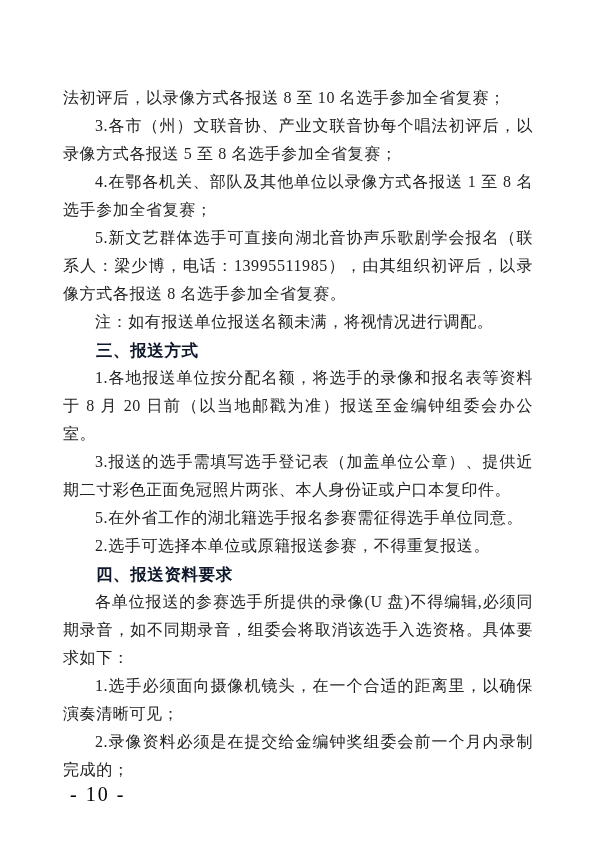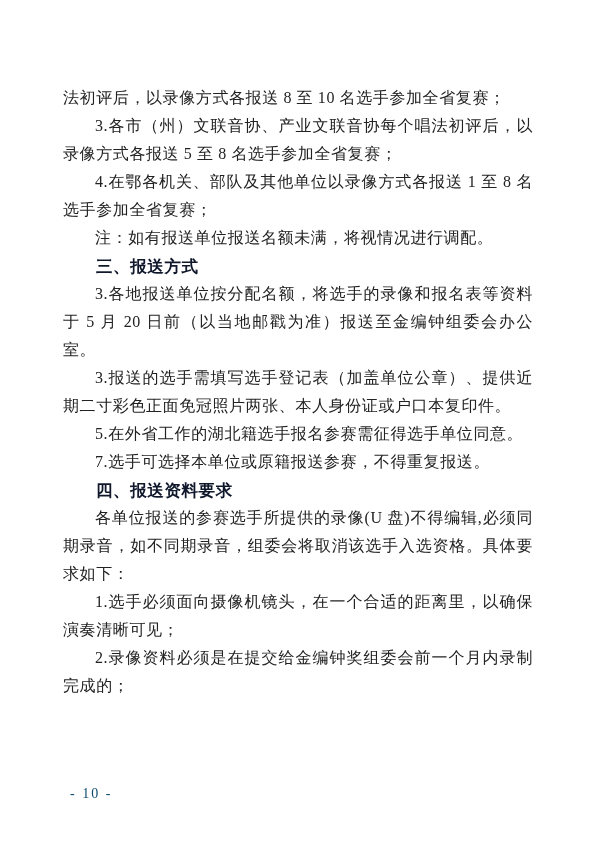--- a/index.html
+++ b/index.html
@@ -37,40 +37,41 @@
   .heading {
     font-family: "Liberation Sans", sans-serif;
     font-weight: bold;
     color: #0f172a;
     font-size: 16.5px;
   }
   .footer {
     position: absolute;
     left: 70px;
     top: 784px;
-    font-size: 14px;
+    font-size: 20px;
     line-height: 20px;
     letter-spacing: 2px;
-    color: #0c4a6e;
+    color: #000000;
     font-family: "Liberation Serif", serif;
   }
 </style>
 </head>
 <body>
 
 <div class="page">
   <div class="content">
     <p class="para">法初评后，以录像方式各报送 8 至 10 名选手参加全省复赛；</p>
     <p class="para indent">3.各市（州）文联音协、产业文联音协每个唱法初评后，以录像方式各报送 5 至 8 名选手参加全省复赛；</p>
     <p class="para indent">4.在鄂各机关、部队及其他单位以录像方式各报送 1 至 8 名选手参加全省复赛；</p>
+    <p class="para indent">5.新文艺群体选手可直接向湖北音协声乐歌剧学会报名（联系人：梁少博，电话：13995511985），由其组织初评后，以录像方式各报送 8 名选手参加全省复赛。</p>
     <p class="para indent">注：如有报送单位报送名额未满，将视情况进行调配。</p>
     <p class="para indent heading">三、报送方式</p>
-    <p class="para indent">3.各地报送单位按分配名额，将选手的录像和报名表等资料于 5 月 20 日前（以当地邮戳为准）报送至金编钟组委会办公室。</p>
+    <p class="para indent">1.各地报送单位按分配名额，将选手的录像和报名表等资料于 8 月 20 日前（以当地邮戳为准）报送至金编钟组委会办公室。</p>
     <p class="para indent">3.报送的选手需填写选手登记表（加盖单位公章）、提供近期二寸彩色正面免冠照片两张、本人身份证或户口本复印件。</p>
     <p class="para indent">5.在外省工作的湖北籍选手报名参赛需征得选手单位同意。</p>
-    <p class="para indent">7.选手可选择本单位或原籍报送参赛，不得重复报送。</p>
+    <p class="para indent">2.选手可选择本单位或原籍报送参赛，不得重复报送。</p>
     <p class="para indent heading">四、报送资料要求</p>
     <p class="para indent">各单位报送的参赛选手所提供的录像(U 盘)不得编辑,必须同期录音，如不同期录音，组委会将取消该选手入选资格。具体要求如下：</p>
     <p class="para indent">1.选手必须面向摄像机镜头，在一个合适的距离里，以确保演奏清晰可见；</p>
     <p class="para indent">2.录像资料必须是在提交给金编钟奖组委会前一个月内录制完成的；</p>
   </div>
   <div class="footer">- 10 -</div>
 </div>
 
 </body></html>

